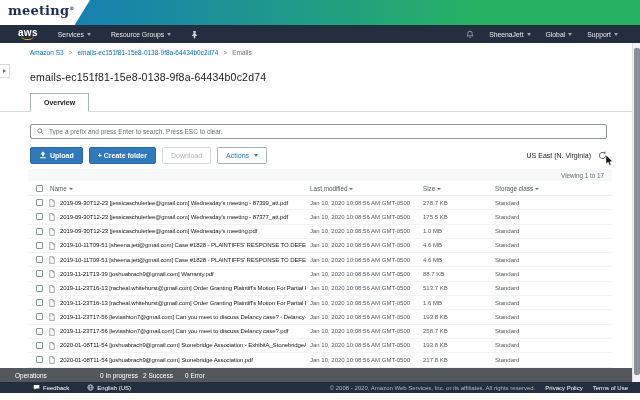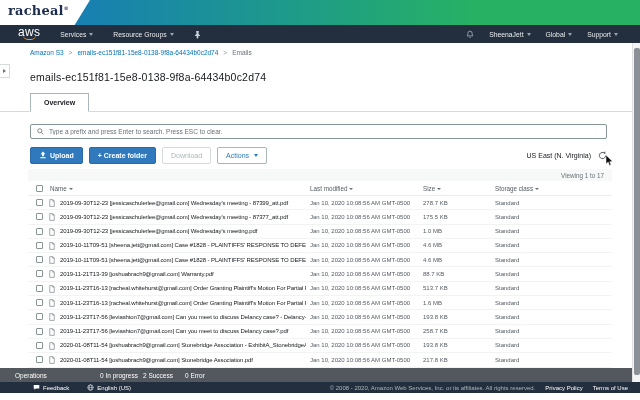--- a/index.html
+++ b/index.html
@@ -12,21 +12,21 @@
   .logo-tab{position:absolute;left:0;top:0;width:90px;height:25px;background:#fff;
             clip-path:polygon(0 0,100% 0,83% 100%,0 100%)}
   .logo{position:absolute;left:8px;top:3px;font-family:"DejaVu Serif",serif;font-weight:bold;
         font-size:13px;color:#1d2c4e;letter-spacing:.2px}
   .logo .reg{font-size:5px;vertical-align:super}
 
   
   .aws-nav{position:absolute;left:0;top:25px;width:640px;height:18px;background:#232f3e;
            display:flex;align-items:center;color:#e8eaed;font-size:6.8px}
   .aws-logo{margin-left:18px;display:flex;flex-direction:column;align-items:center}
-  .aws-logo .txt{font-weight:normal;font-size:12px;color:#fff;line-height:7px;letter-spacing:.3px}
+  .aws-logo .txt{font-weight:bold;font-size:10px;color:#fff;line-height:7px;letter-spacing:.3px}
   .aws-logo .smile{width:13px;height:4px;border-bottom:1.5px solid #f7981d;border-radius:0 0 8px 8px;margin-top:-1px}
   .nav-item{margin-left:20px;display:flex;align-items:center;gap:3px;cursor:default}
   .caret{width:0;height:0;border-left:2.5px solid transparent;border-right:2.5px solid transparent;border-top:3px solid #9aa5b1}
   .nav-right{margin-left:auto;display:flex;align-items:center;gap:15px;margin-right:22px}
   .nav-right .nav-item{margin-left:0}
 
   
   .breadcrumb{position:absolute;left:0;top:43px;width:640px;height:19px;background:#fff;
               display:flex;align-items:center;padding-left:30px;font-size:6.5px;color:#687078;gap:5px;box-sizing:border-box}
   .bc-link{color:#0073bb}
@@ -106,21 +106,21 @@
   .thumb{position:absolute;left:1px;top:5px;width:6px;height:327px;background:#8b9096;border-radius:2px}
   .cursor{position:absolute;left:606px;top:152px;z-index:9}
 </style>
 </head>
 <body>
 
 <div class="app">
 
   <div class="chq-bar">
     <div class="logo-tab">
-      <div class="logo"><span>racheal</span><span class="reg">®</span></div>
+      <div class="logo"><span>meeting</span><span class="reg">®</span></div>
     </div>
   </div>
 
   <div class="aws-nav">
     <div class="aws-logo">
       <span class="txt">aws</span>
       <span class="smile"></span>
     </div>
     <div class="nav-item">
       <span>Services</span>

